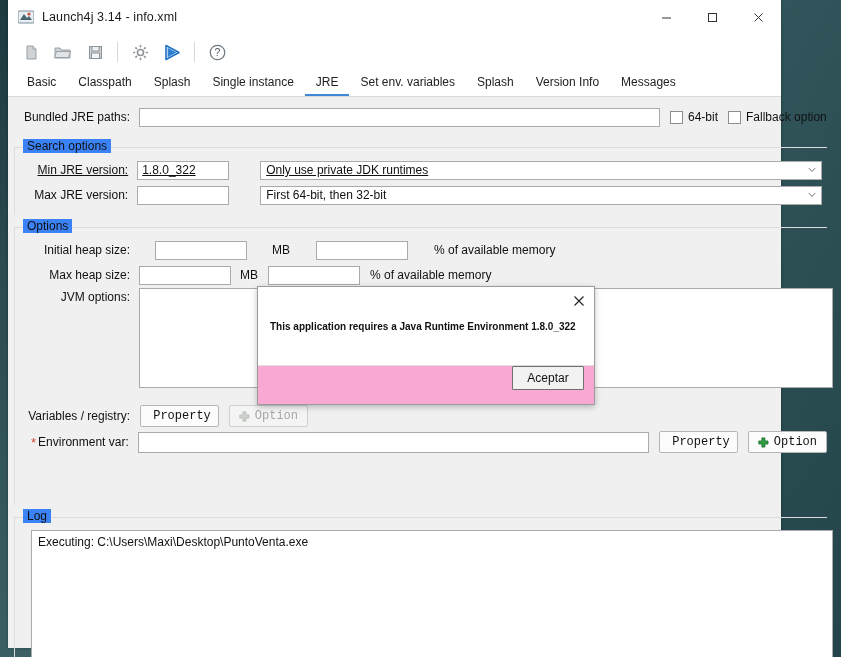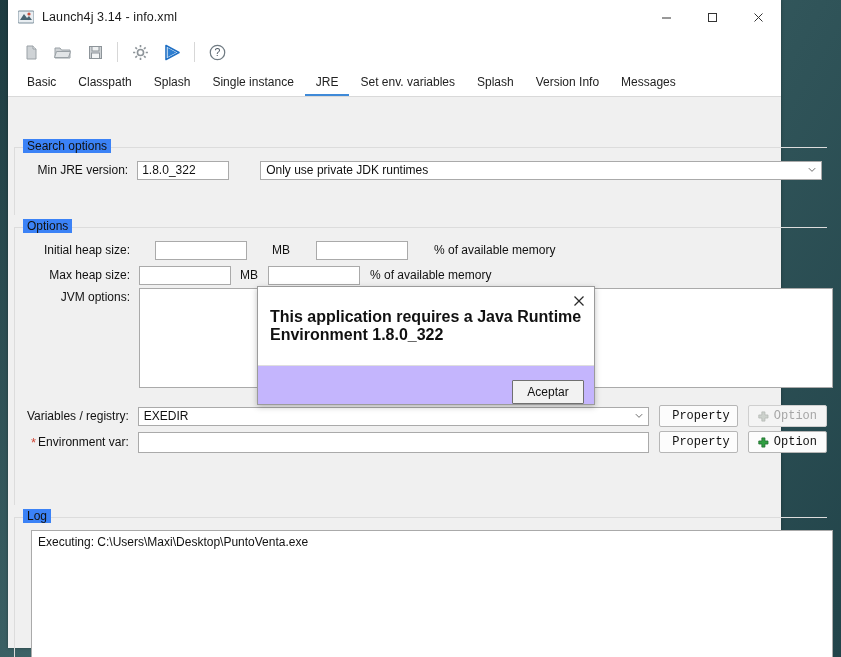--- a/index.html
+++ b/index.html
@@ -93,25 +93,25 @@
   .modal{
     position:absolute;border:1px solid #9b9b9b;background:#fff;
     box-shadow:0 2px 6px rgba(0,0,0,.25);display:flex;flex-direction:column;
   }
   .modal .mclose{
     position:absolute;right:4px;top:4px;width:22px;height:20px;
     display:flex;align-items:center;justify-content:center;color:#2b2b2b;font-size:14px;
   }
   .modal .mbody{
     flex:1 1 auto;display:flex;align-items:center;padding:4px 12px;
-    font-size:16px;font-weight:bold;color:#111;
+    font-size:10px;font-weight:bold;color:#111;
   }
   .modal .mfoot{
-    flex:0 0 auto;height:38px;background:#c4b5fd;border-top:1px solid #dedede;
-    display:flex;align-items:flex-end;justify-content:flex-end;padding-right:10px;
+    flex:0 0 auto;height:38px;background:#f9a8d4;border-top:1px solid #dedede;
+    display:flex;align-items:flex-start;justify-content:flex-end;padding-right:10px;
   }
   .modal .mbtn{
     min-width:70px;height:22px;border:1px solid #707070;background:#f2f2f2;
     display:flex;align-items:center;justify-content:center;font-size:12px;color:#111;
     border-radius:1px;
   }
 </style>
 </head>
 <body>
 
@@ -201,37 +201,55 @@
     <div class="tab">Single instance</div>
     <div class="tab active">JRE</div>
     <div class="tab">Set env. variables</div>
     <div class="tab">Splash</div>
     <div class="tab">Version Info</div>
     <div class="tab">Messages</div>
   </div>
 
   <div class="content">
 
+    <div class="row" style="position:absolute;left:14px;top:10px;width:805px;height:20px;">
+      <div class="lbl" style="width:108px;">Bundled JRE paths:</div>
+      <input type="text" style="width: 521px; margin-left: 9px;" value="">
+      <div class="chk" style="margin-left:10px;"></div>
+      <div style="margin-left:5px;">64-bit</div>
+      <div class="chk" style="margin-left:10px;"></div>
+      <div style="margin-left:5px;">Fallback option</div>
+    </div>
 
     <div class="group" style="left:6px;top:50px;width:813px;height:68px;">
       <div class="gline"></div>
       <div class="gborderL"></div>
       <div class="gtitle">Search options</div>
 
-      <div class="row" style="position:absolute;left:8px;top:13px;width:800px;height:20px;">
+      <div class="row" style="position:absolute;left:8px;top:13px;width:800px;height:20px;text-decoration:underline;">
         <div class="lbl" style="width:108px;">Min JRE version:</div>
         <input type="text" style="width: 92px; margin-left: 9px;" value="1.8.0_322">
         <div class="combo" style="width:571px;margin-left:31px;">
           <span>Only use private JDK runtimes</span>
           <svg class="arr" viewBox="0 0 10 6">
             <path d="M1 1 L5 5 L9 1" fill="none" stroke="currentColor" stroke-width="1.2"></path>
           </svg>
         </div>
       </div>
 
+      <div class="row" style="position:absolute;left:8px;top:38px;width:800px;height:20px;">
+        <div class="lbl" style="width:108px;">Max JRE version:</div>
+        <input type="text" style="width: 92px; margin-left: 9px;" value="">
+        <div class="combo" style="width:571px;margin-left:31px;">
+          <span>First 64-bit, then 32-bit</span>
+          <svg class="arr" viewBox="0 0 10 6">
+            <path d="M1 1 L5 5 L9 1" fill="none" stroke="currentColor" stroke-width="1.2"></path>
+          </svg>
+        </div>
+      </div>
     </div>
 
     <div class="group" style="left:6px;top:130px;width:813px;height:278px;">
       <div class="gline"></div>
       <div class="gborderL"></div>
       <div class="gtitle">Options</div>
 
       <div class="row" style="position:absolute;left:8px;top:13px;width:800px;height:20px;gap:16px;">
         <div class="lbl" style="width:108px;">Initial heap size:</div>
         <input type="text" style="width: 92px; margin-left: 9px;" value="">
@@ -246,26 +264,20 @@
         <div style="margin-left:9px;width:28px;">MB</div>
         <input type="text" style="width: 92px; margin-left: 0px;" value="">
         <div style="margin-left:10px;">% of available memory</div>
       </div>
 
       <div style="position:absolute;left:8px;top:63px;width:108px;text-align:right;" class="lbl">JVM options:</div>
       <div class="ta" style="position:absolute;left:125px;top:61px;width:694px;height:100px;"></div>
 
       <div class="row" style="position:absolute;left:8px;top:178px;width:805px;height:22px;">
         <div class="lbl" style="width:108px;">Variables / registry:</div>
-        <div class="combo" style="width:517px;margin-left:9px;">
-          <span>EXEDIR</span>
-          <svg class="arr" viewBox="0 0 10 6">
-            <path d="M1 1 L5 5 L9 1" fill="none" stroke="currentColor" stroke-width="1.2"></path>
-          </svg>
-        </div>
         <div class="gbtn" style="width:79px;margin-left:10px;">
           <svg width="13" height="13" viewBox="0 0 14 14">
             <path d="M5 1 h4 v4 h4 v4 h-4 v4 h-4 v-4 h-4 v-4 h4 z" fill="#2f9e41" stroke="#1d6b2b" stroke-width="1" stroke-linejoin="round"></path>
           </svg>
           <span>Property</span>
         </div>
         <div class="gbtn disabled" style="width:79px;margin-left:10px;">
           <svg width="13" height="13" viewBox="0 0 14 14">
             <path d="M5 1 h4 v4 h4 v4 h-4 v4 h-4 v-4 h-4 v-4 h4 z" fill="#cdd2cd" stroke="#b3b8b3" stroke-width="1" stroke-linejoin="round"></path>
           </svg>

